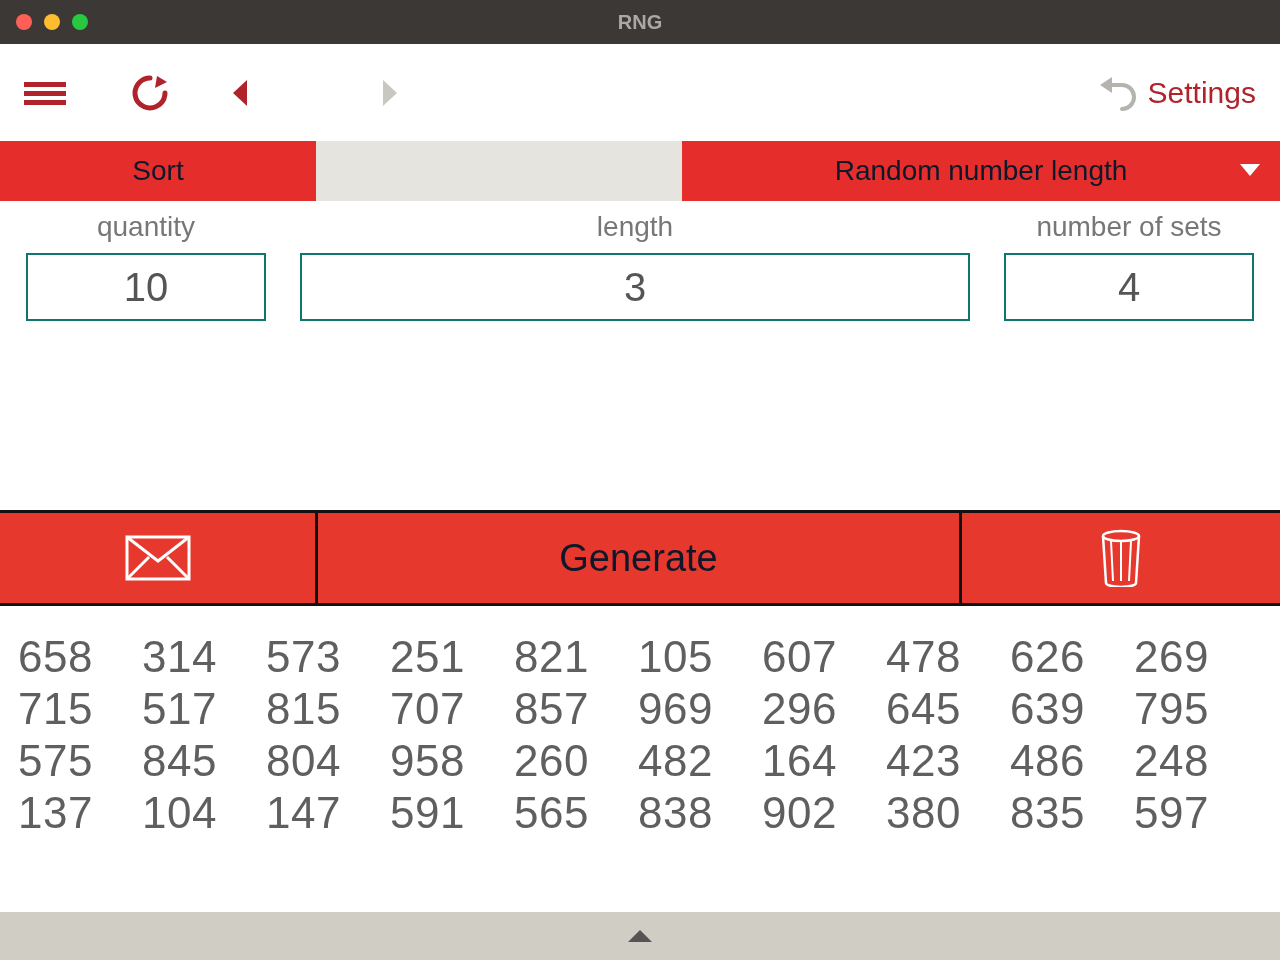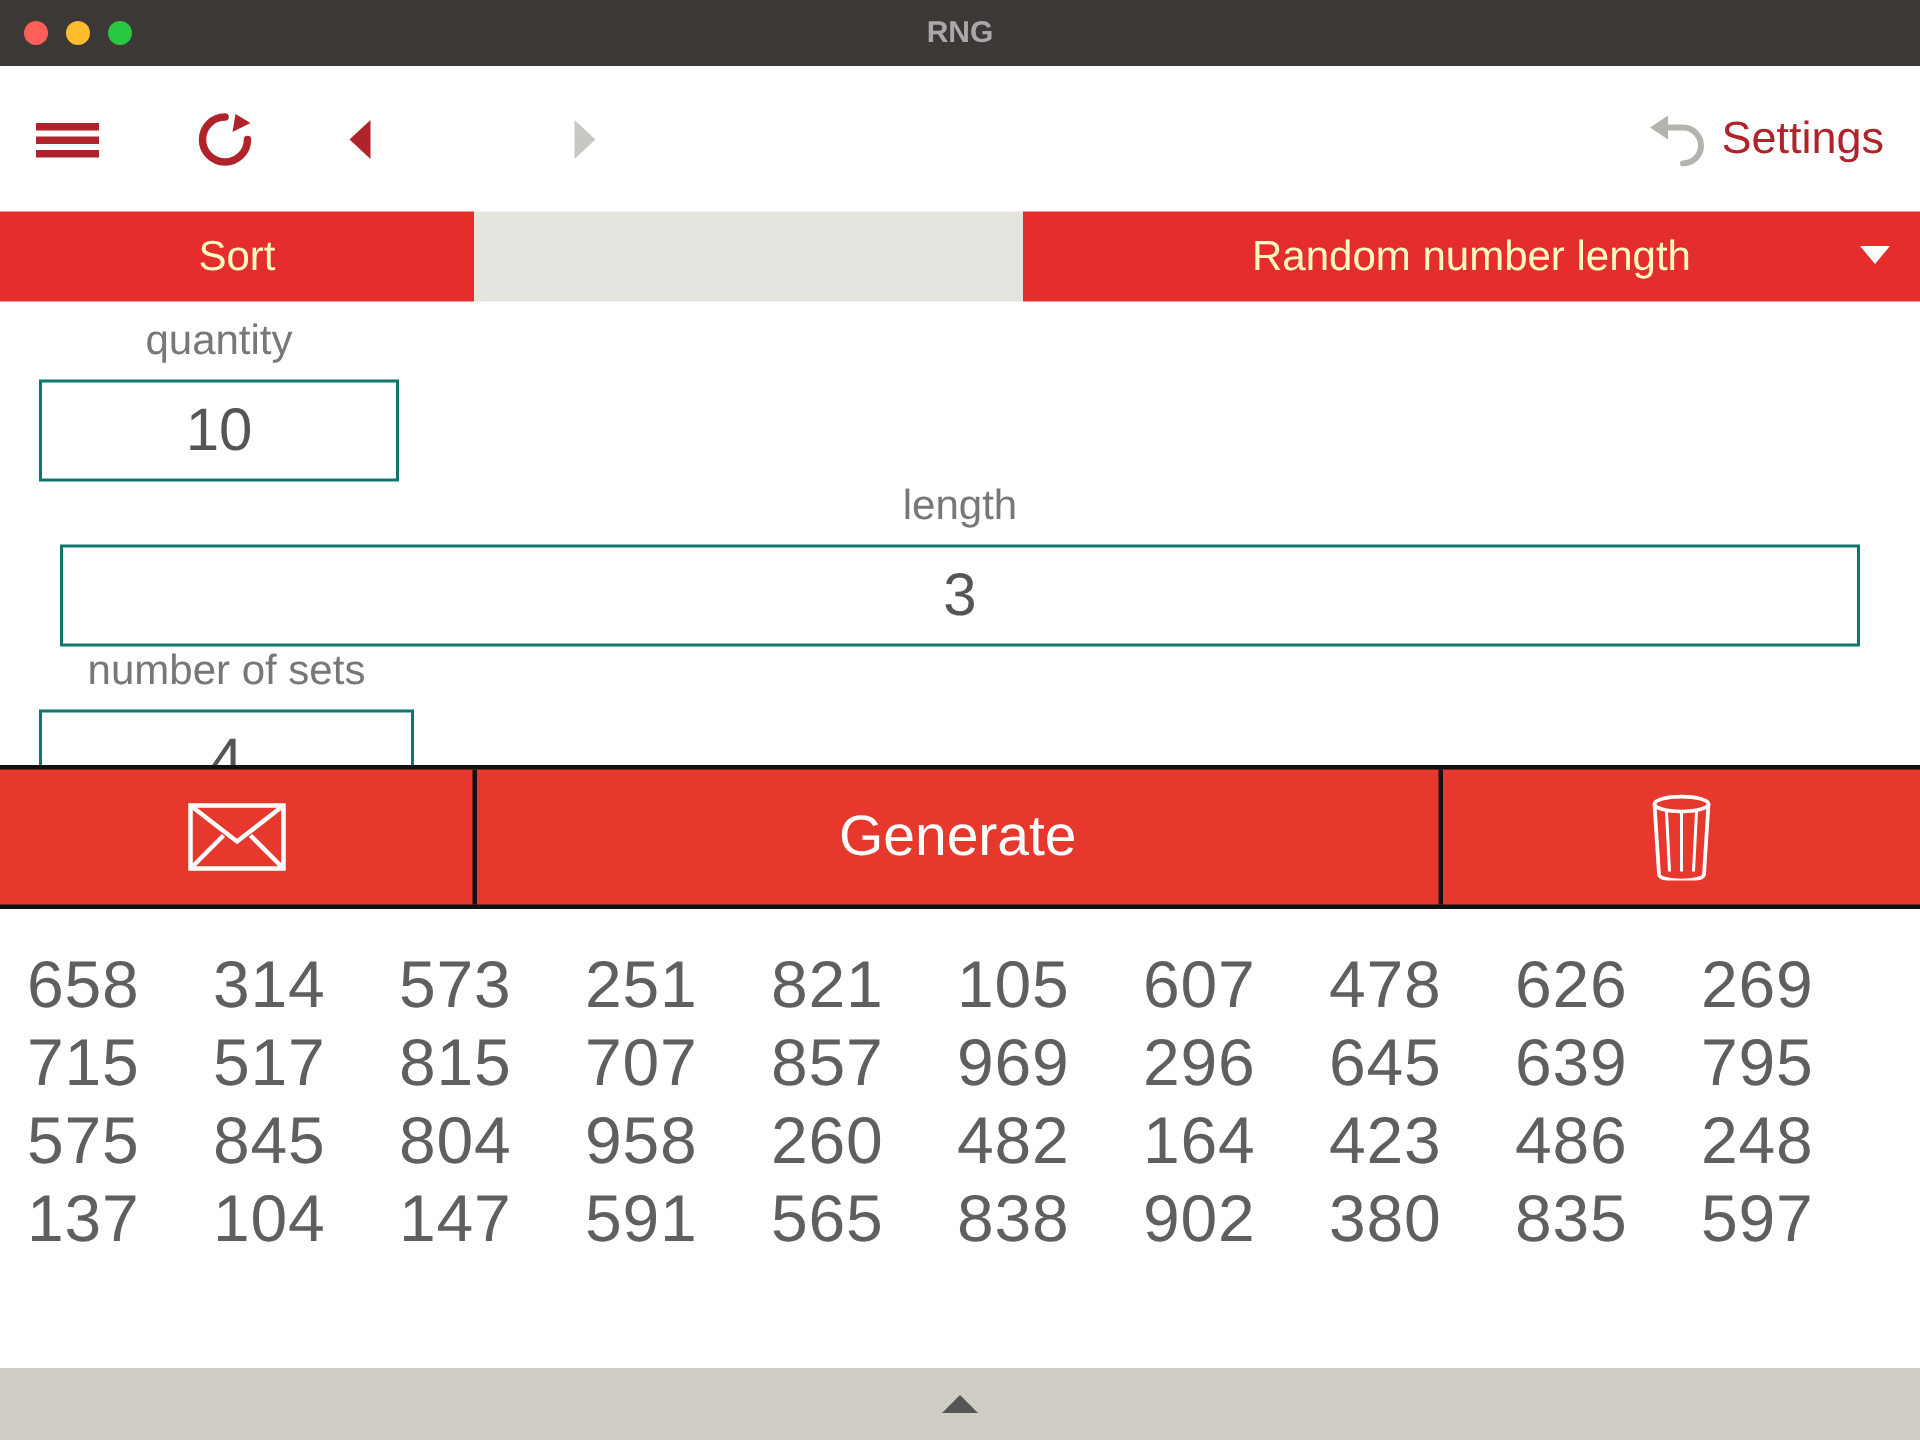--- a/index.html
+++ b/index.html
@@ -39,29 +39,29 @@
   .tool-btn.menu { margin-left: 10px; width: 70px; }
   .spacer { flex: 1; }
   .settings-link {
     color: #b0232b; font-size: 30px; margin-right: 24px; cursor: pointer;
   }
 
   
   .tabbar { height: 60px; display: flex; }
   .tab {
     flex: 1; display: flex; align-items: center; justify-content: center;
-    font-size: 28px; color: #fef9c3; cursor: pointer; position: relative;
+    font-size: 28px; color: #0f172a; cursor: pointer; position: relative;
   }
   .tab.sort { background: #e52e2c; flex: 0 0 316px; }
   .tab.blank { background: #e6e4df; flex: 0 0 366px; }
   .tab.rnl { background: #e52e2c; flex: 1; justify-content: center; padding: 0 52px; }
   .tab.rnl .chev { position: absolute; right: 20px; top: 50%; transform: translateY(-50%); }
 
   
-  .inputs { display: flex; padding: 10px 16px 0 16px; gap: 0; flex-direction: column; }
+  .inputs { display: flex; padding: 10px 16px 0 16px; gap: 0; }
   .field { display: flex; flex-direction: column; align-items: center; }
   .field.qty { width: 260px; }
   .field.len { flex: 1; padding: 0 24px; }
   .field.sets { width: 270px; }
   .field label { color: #777; font-size: 28px; margin-bottom: 10px; font-weight: 400; }
   .field input {
     width: 100%; height: 68px; border: 2px solid #0f766e; background: #fff;
     font-size: 40px; text-align: center; color: #555; outline: none;
     font-family: inherit;
   }
@@ -71,21 +71,21 @@
 
   
   .actionbar {
     position: absolute; top: 510px; left: 0; right: 0;
     height: 96px; display: flex;
     border-top: 3px solid #111; border-bottom: 3px solid #111;
     background: #e6382d;
   }
   .action {
     display: flex; align-items: center; justify-content: center;
-    cursor: pointer; color: #ffffff;
+    cursor: pointer; color: #0f172a;
   }
   .action.mail { width: 318px; border-right: 3px solid #111; }
   .action.generate { flex: 1; border-right: 3px solid #111; font-size: 38px; font-weight: 500; }
   .action.trash { width: 318px; }
 
   
   .results {
     position: absolute; top: 612px; left: 0; right: 0; bottom: 48px;
     padding: 20px 20px 0 18px;
   }

